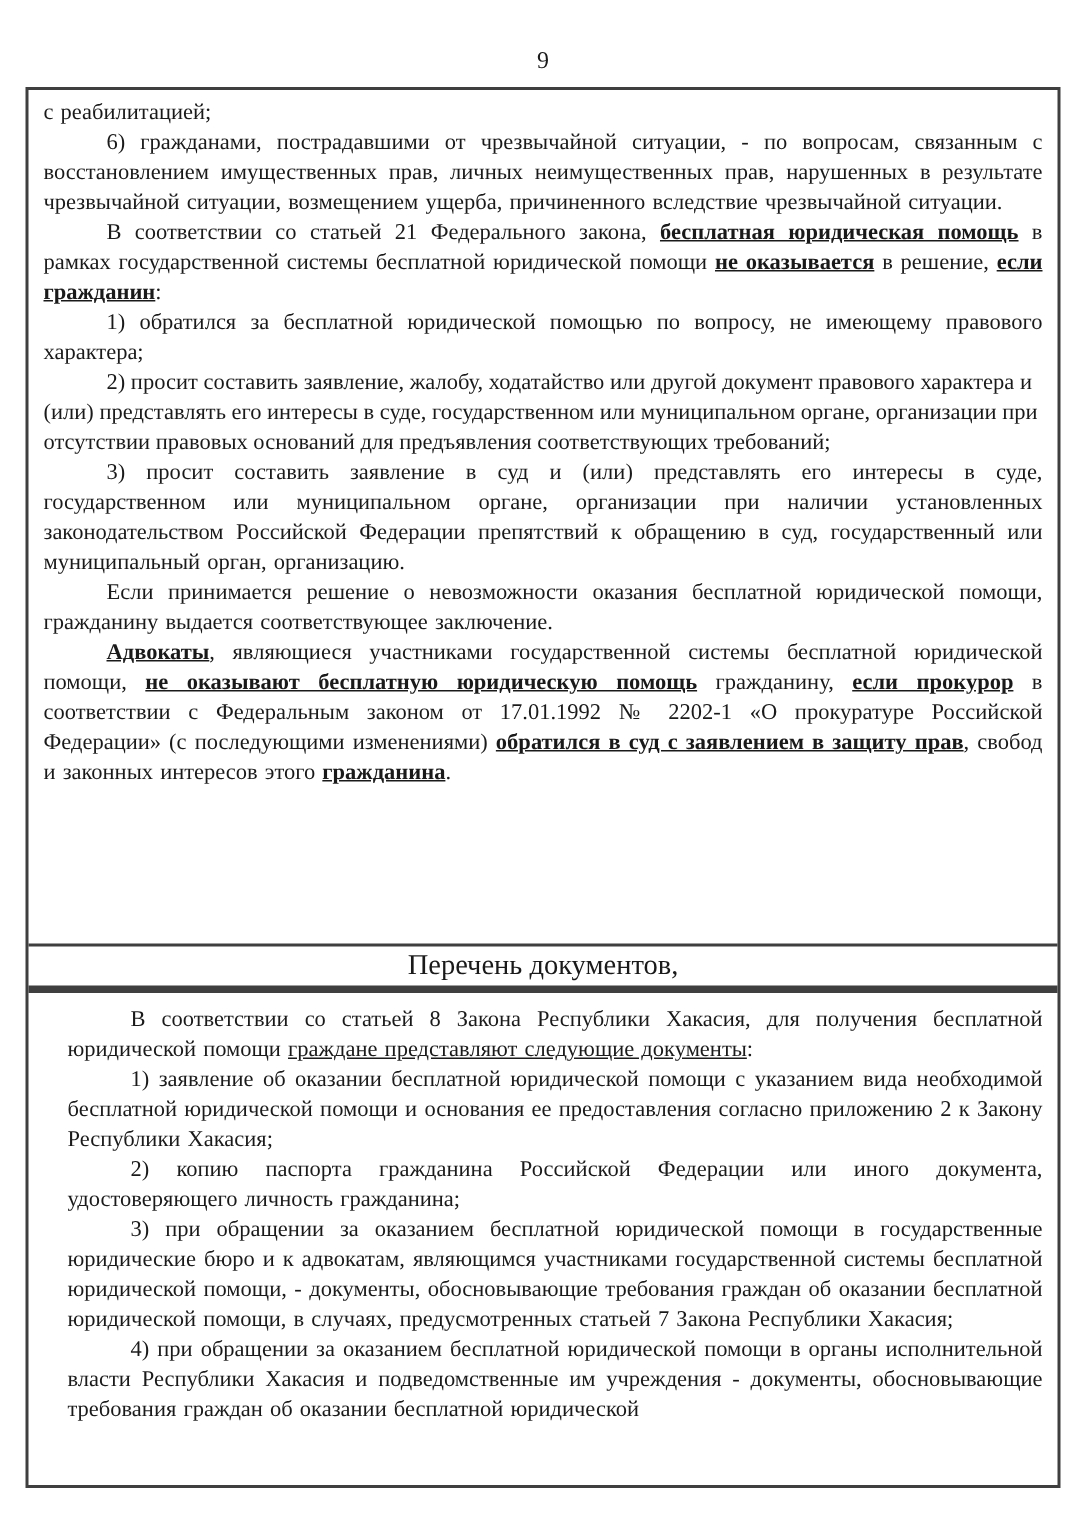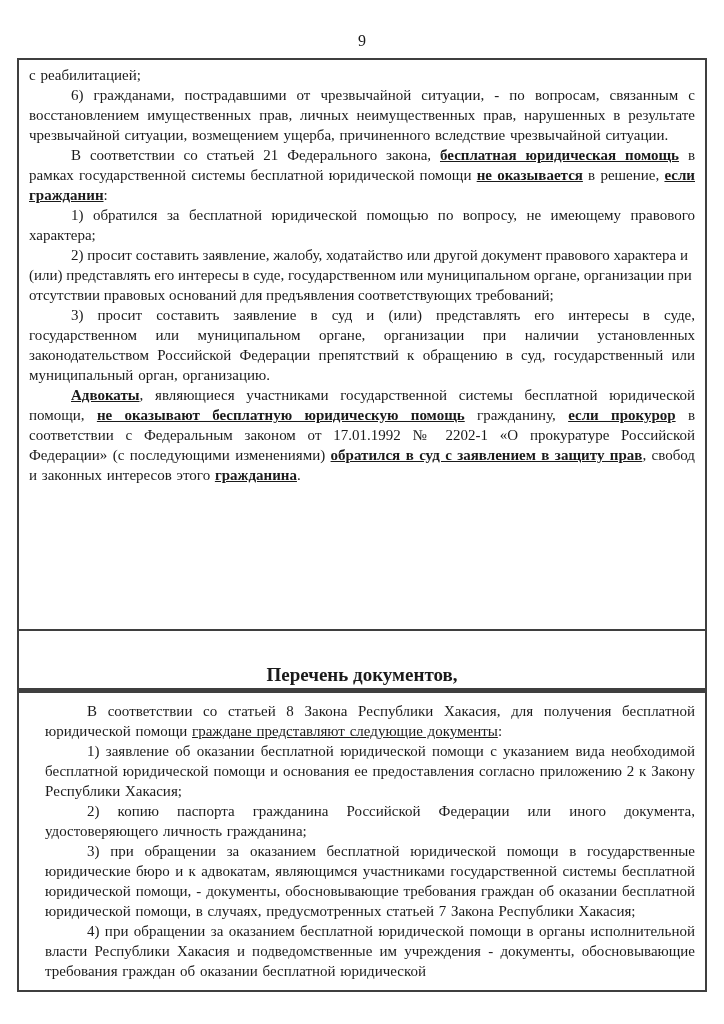--- a/index.html
+++ b/index.html
@@ -32,24 +32,23 @@
   .row-main{
     height:571px;
     border-bottom:2px solid var(--border-color);
     padding:5px 10px 0 10px;
     overflow:hidden;
   }
   .row-heading{
     border-bottom:5px solid var(--border-color);
     padding:2px 8px 3px 8px;
     text-align:center;
-    font-weight:bold;
+    font-weight:normal;
     font-size:19px;line-height:21px;
     overflow:hidden;
-    margin-top:31px;
   }
   .row-docs{
     flex:1;
     padding:8px 10px 0 26px;
     overflow:hidden;
   }
   p.para{
     margin:0;
     font-size:15px;
     line-height:20px;
@@ -67,20 +66,21 @@
 <div class="page-number">9</div>
 
 <div class="doc-table">
   <div class="row row-main">
       <p class="para"><span>с реабилитацией;</span></p>
       <p class="para indent"><span>6) гражданами, пострадавшими от чрезвычайной ситуации, - по вопросам, связанным с восстановлением имущественных прав, личных неимущественных прав, нарушенных в результате чрезвычайной ситуации, возмещением ущерба, причиненного вследствие чрезвычайной ситуации.</span></p>
       <p class="para indent"><span>В соответствии со статьей 21 Федерального закона, </span><span class="bu">бесплатная юридическая помощь</span><span> в рамках государственной системы бесплатной юридической помощи </span><span class="bu">не оказывается</span><span> в решение, </span><span class="bu">если гражданин</span><span>:</span></p>
       <p class="para indent"><span>1) обратился за бесплатной юридической помощью по вопросу, не имеющему правового характера;</span></p>
       <p class="para indent left"><span>2) просит составить заявление, жалобу, ходатайство или другой документ правового характера и (или) представлять его интересы в суде, государственном или муниципальном органе, организации при отсутствии правовых оснований для предъявления соответствующих требований;</span></p>
       <p class="para indent"><span>3) просит составить заявление в суд и (или) представлять его интересы в суде, государственном или муниципальном органе, организации при наличии установленных законодательством Российской Федерации препятствий к обращению в суд, государственный или муниципальный орган, организацию.</span></p>
+      <p class="para indent"><span>Если принимается решение о невозможности оказания бесплатной юридической помощи, гражданину выдается соответствующее заключение.</span></p>
       <p class="para indent"><span class="bu">Адвокаты</span><span>, являющиеся участниками государственной системы бесплатной юридической помощи, </span><span class="bu">не оказывают бесплатную юридическую помощь</span><span> гражданину, </span><span class="bu">если прокурор</span><span> в соответствии с Федеральным законом от 17.01.1992 № 2202-1 «О прокуратуре Российской Федерации» (с последующими изменениями) </span><span class="bu">обратился в суд с заявлением в защиту прав</span><span>, свобод и законных интересов этого </span><span class="bu">гражданина</span><span>.</span></p>
     </div>
   <div class="row row-heading">
       <div>Перечень документов,</div>
     </div>
   <div class="row row-docs">
       <p class="para indent"><span>В соответствии со статьей 8 Закона Республики Хакасия, для получения бесплатной юридической помощи </span><span class="u">граждане представляют следующие документы</span><span>:</span></p>
       <p class="para indent"><span>1) заявление об оказании бесплатной юридической помощи с указанием вида необходимой бесплатной юридической помощи и основания ее предоставления согласно приложению 2 к Закону Республики Хакасия;</span></p>
       <p class="para indent"><span>2) копию паспорта гражданина Российской Федерации или иного документа, удостоверяющего личность гражданина;</span></p>
       <p class="para indent"><span>3) при обращении за оказанием бесплатной юридической помощи в государственные юридические бюро и к адвокатам, являющимся участниками государственной системы бесплатной юридической помощи, - документы, обосновывающие требования граждан об оказании бесплатной юридической помощи, в случаях, предусмотренных статьей 7 Закона Республики Хакасия;</span></p>

